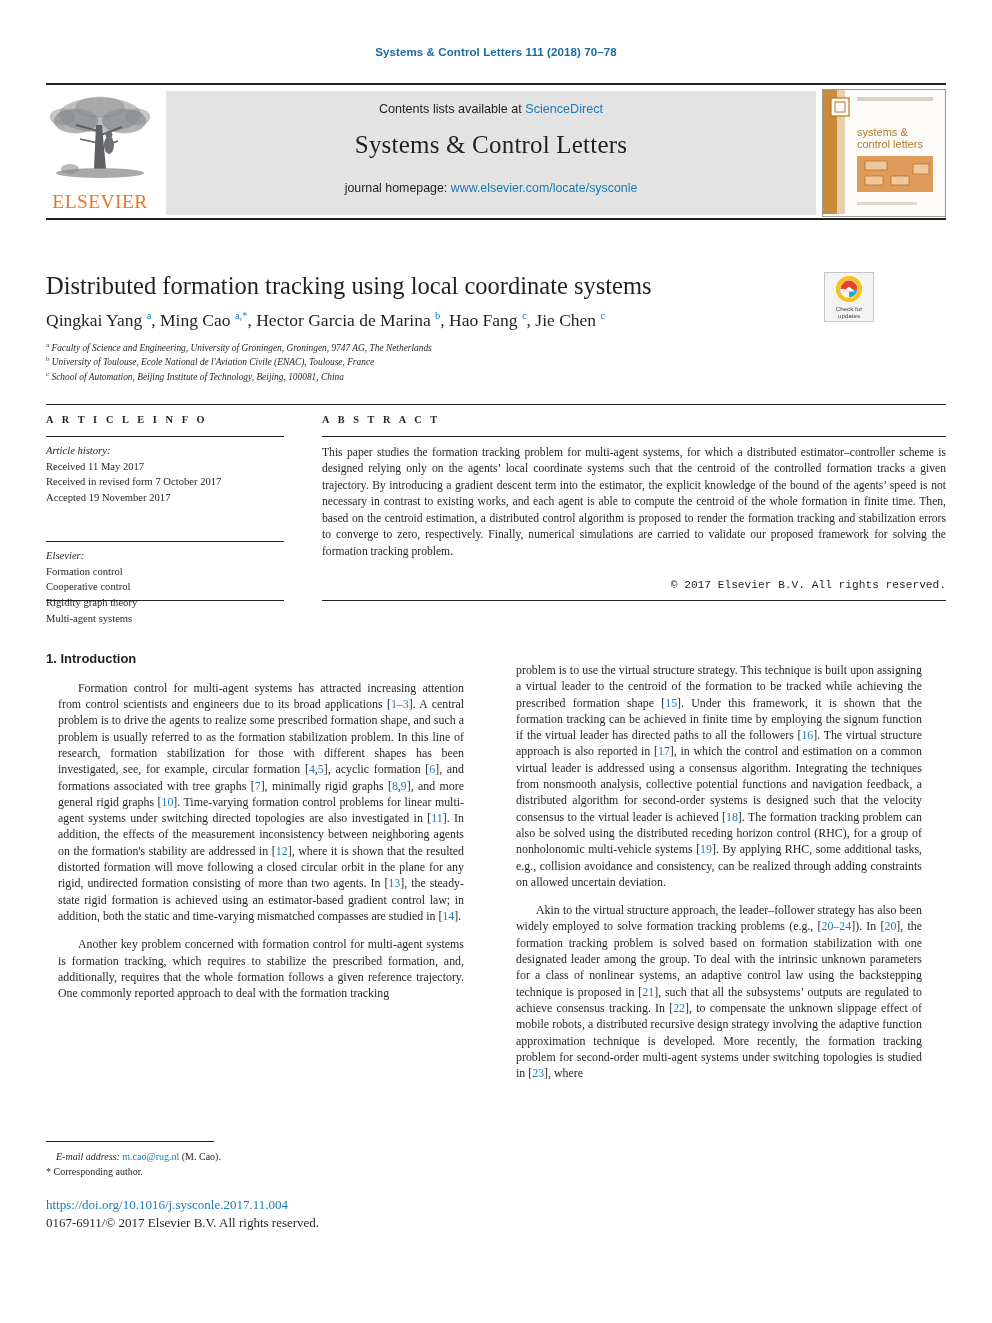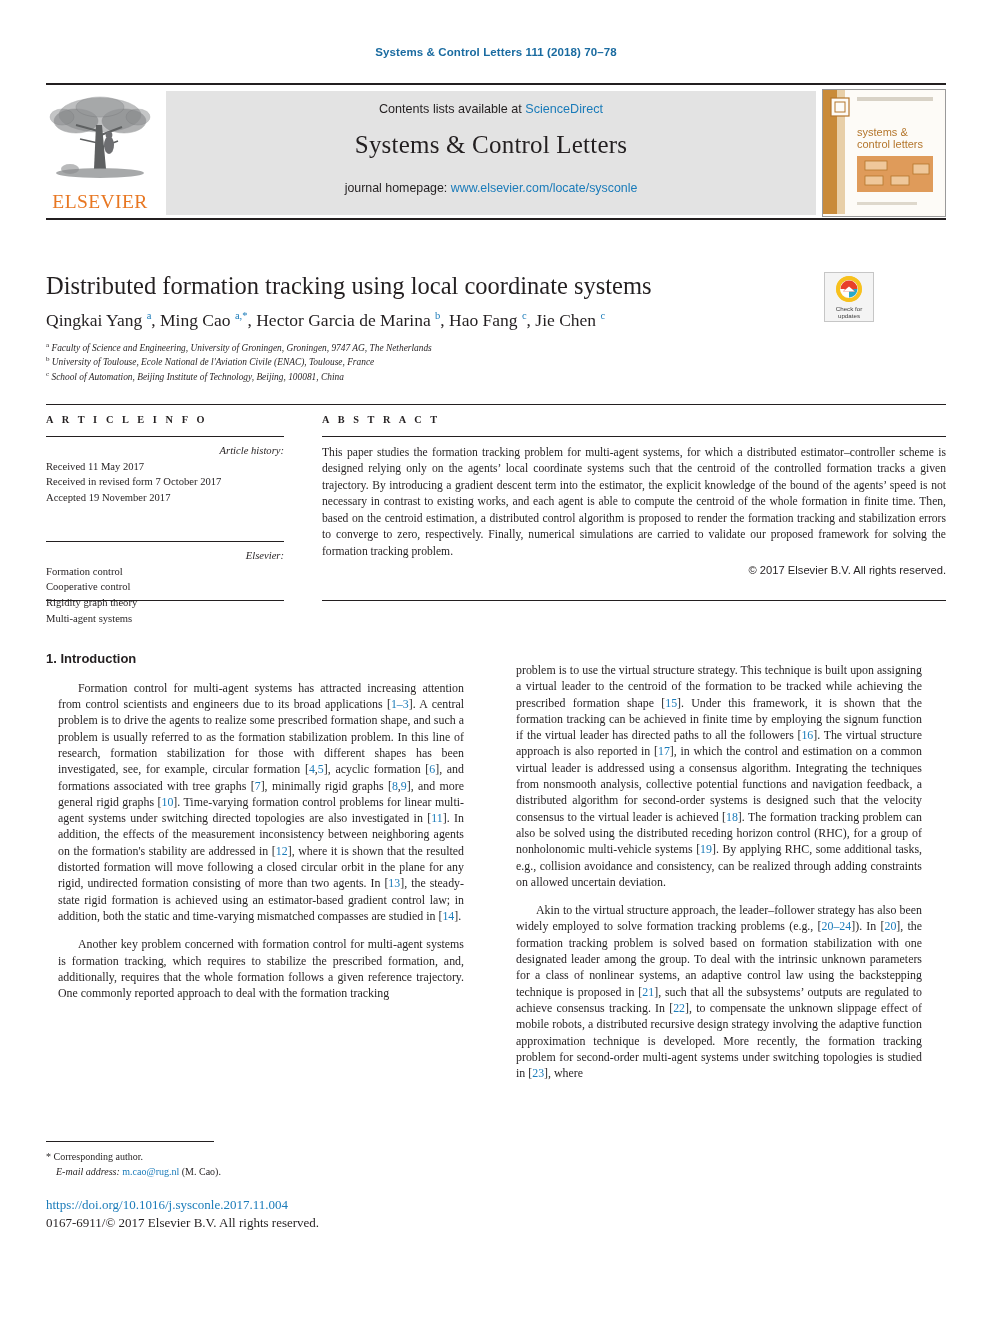--- a/index.html
+++ b/index.html
@@ -193,36 +193,36 @@
     height: 1px;
     background: #231f20;
   }
   .info-block {
     font-family: "Liberation Serif", serif;
     font-size: 10.6px;
     line-height: 1.47;
     color: #231f20;
     padding-top: 6px;
   }
-  .info-block .ital { font-style: italic; text-align: right; }
+  .info-block .ital { font-style: italic; }
   .kw-wrap { margin-top: 36px; }
   .abstract-text {
     font-family: "Liberation Serif", serif;
     font-size: 11.6px;
     line-height: 1.42;
     text-align: justify;
     color: #231f20;
     padding-top: 8px;
   }
   .copyright {
     text-align: right;
-    font-family: Liberation Sans, sans-serif;
+    font-family: Liberation Mono, monospace;
     font-size: 11.2px;
     color: #231f20;
-    margin-top: 4px;
+    margin-top: 19px;
   }
   .abs-rule-bottom {
     position: absolute;
     left: 322px; top: 600px;
     width: 624px;
     height: 1px;
     background: #231f20;
   }
   .info-rule-bottom {
     position: absolute;
@@ -421,29 +421,29 @@
     <p>Another key problem concerned with formation control for multi-agent systems is formation tracking, which requires to stabilize the prescribed formation, and, additionally, requires that the whole formation follows a given reference trajectory. One commonly reported approach to deal with the formation tracking</p>
   </div>
 
   <div class="col col-right">
     <p style="text-indent:0">problem is to use the virtual structure strategy. This technique is built upon assigning a virtual leader to the centroid of the formation to be tracked while achieving the prescribed formation shape [<span class="ref">15</span>]. Under this framework, it is shown that the formation tracking can be achieved in finite time by employing the signum function if the virtual leader has directed paths to all the followers [<span class="ref">16</span>]. The virtual structure approach is also reported in [<span class="ref">17</span>], in which the control and estimation on a common virtual leader is addressed using a consensus algorithm. Integrating the techniques from nonsmooth analysis, collective potential functions and navigation feedback, a distributed algorithm for second-order systems is designed such that the velocity consensus to the virtual leader is achieved [<span class="ref">18</span>]. The formation tracking problem can also be solved using the distributed receding horizon control (RHC), for a group of nonholonomic multi-vehicle systems [<span class="ref">19</span>]. By applying RHC, some additional tasks, e.g., collision avoidance and consistency, can be realized through adding constraints on allowed uncertain deviation.</p>
     <p>Akin to the virtual structure approach, the leader–follower strategy has also been widely employed to solve formation tracking problems (e.g., [<span class="ref">20–24</span>]). In [<span class="ref">20</span>], the formation tracking problem is solved based on formation stabilization with one designated leader among the group. To deal with the intrinsic unknown parameters for a class of nonlinear systems, an adaptive control law using the backstepping technique is proposed in [<span class="ref">21</span>], such that all the subsystems’ outputs are regulated to achieve consensus tracking. In [<span class="ref">22</span>], to compensate the unknown slippage effect of mobile robots, a distributed recursive design strategy involving the adaptive function approximation technique is developed. More recently, the formation tracking problem for second-order multi-agent systems under switching topologies is studied in [<span class="ref">23</span>], where</p>
   </div>
 
   <div class="foot-rule"></div>
   <div class="footnote">
-    <div>
-      <span>*</span>
-      <span>Corresponding author.</span>
-    </div>
     <div style="padding-left:10px">
       <span class="em-label">E-mail address:</span>
       <span class="mail-link">m.cao@rug.nl</span>
       <span>(M. Cao).</span>
     </div>
+    <div>
+      <span>*</span>
+      <span>Corresponding author.</span>
+    </div>
   </div>
 
   <div class="doi-block">
     <div class="doi-link">https://doi.org/10.1016/j.sysconle.2017.11.004</div>
     <div>0167-6911/© 2017 Elsevier B.V. All rights reserved.</div>
   </div>
 
 </div>
 
 </body></html>

